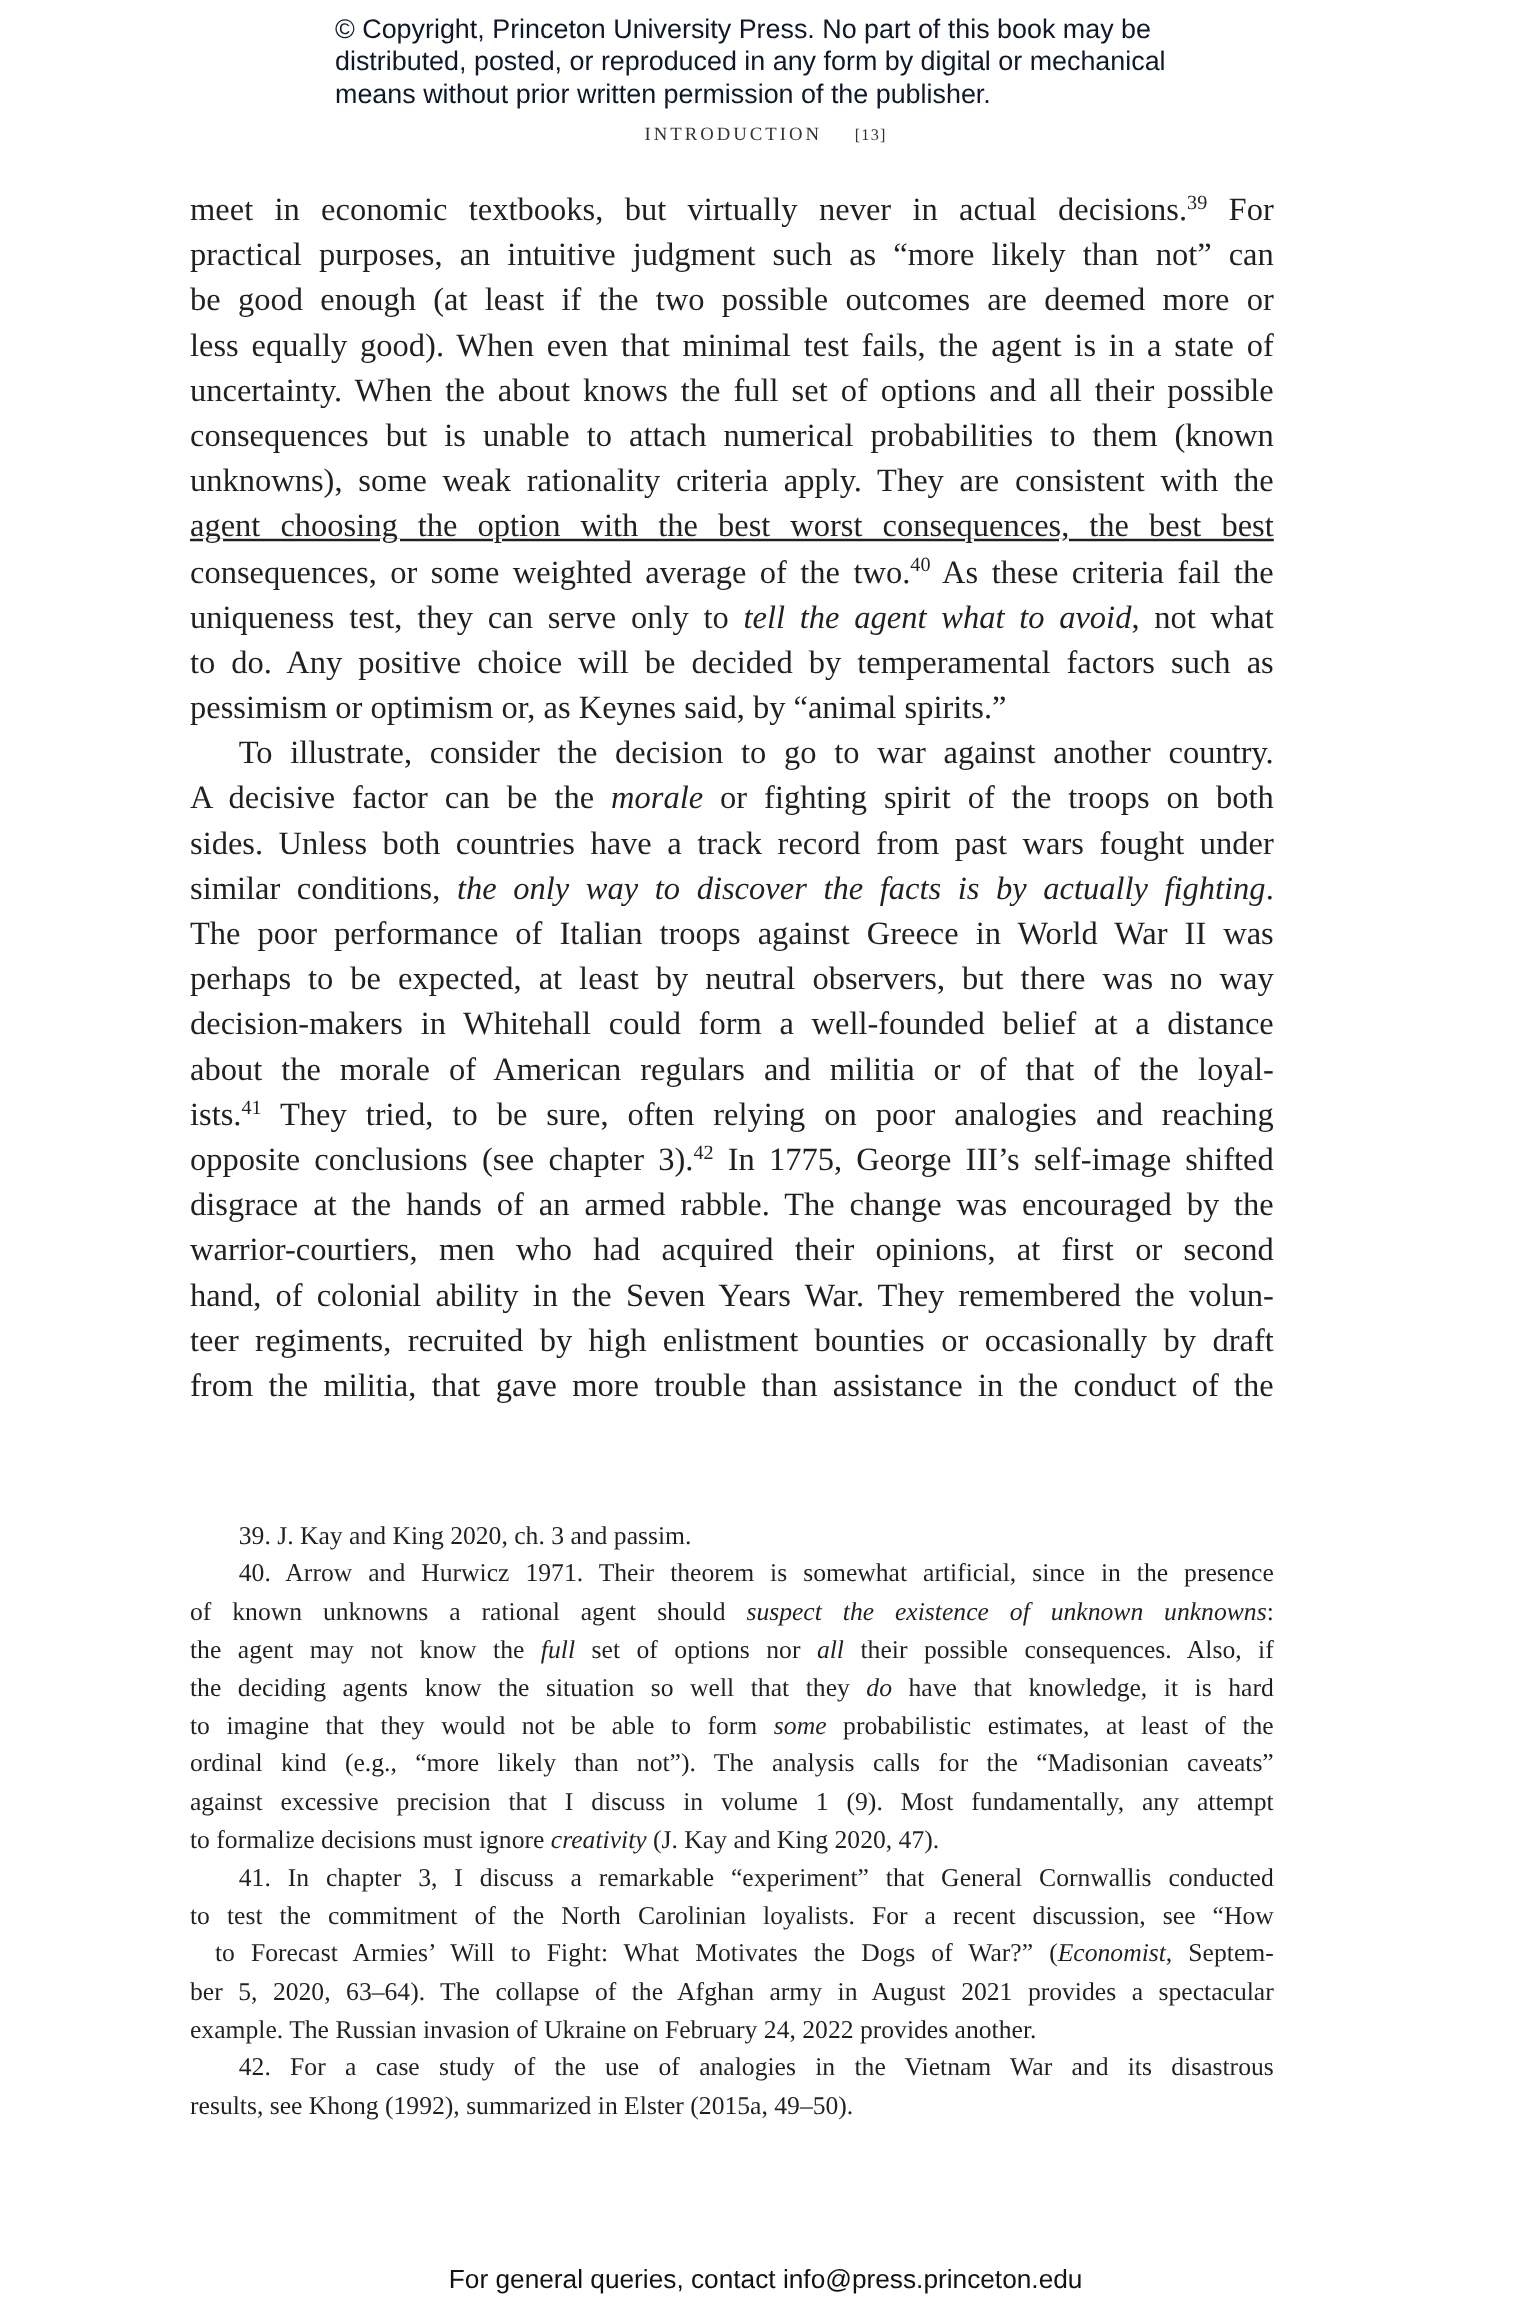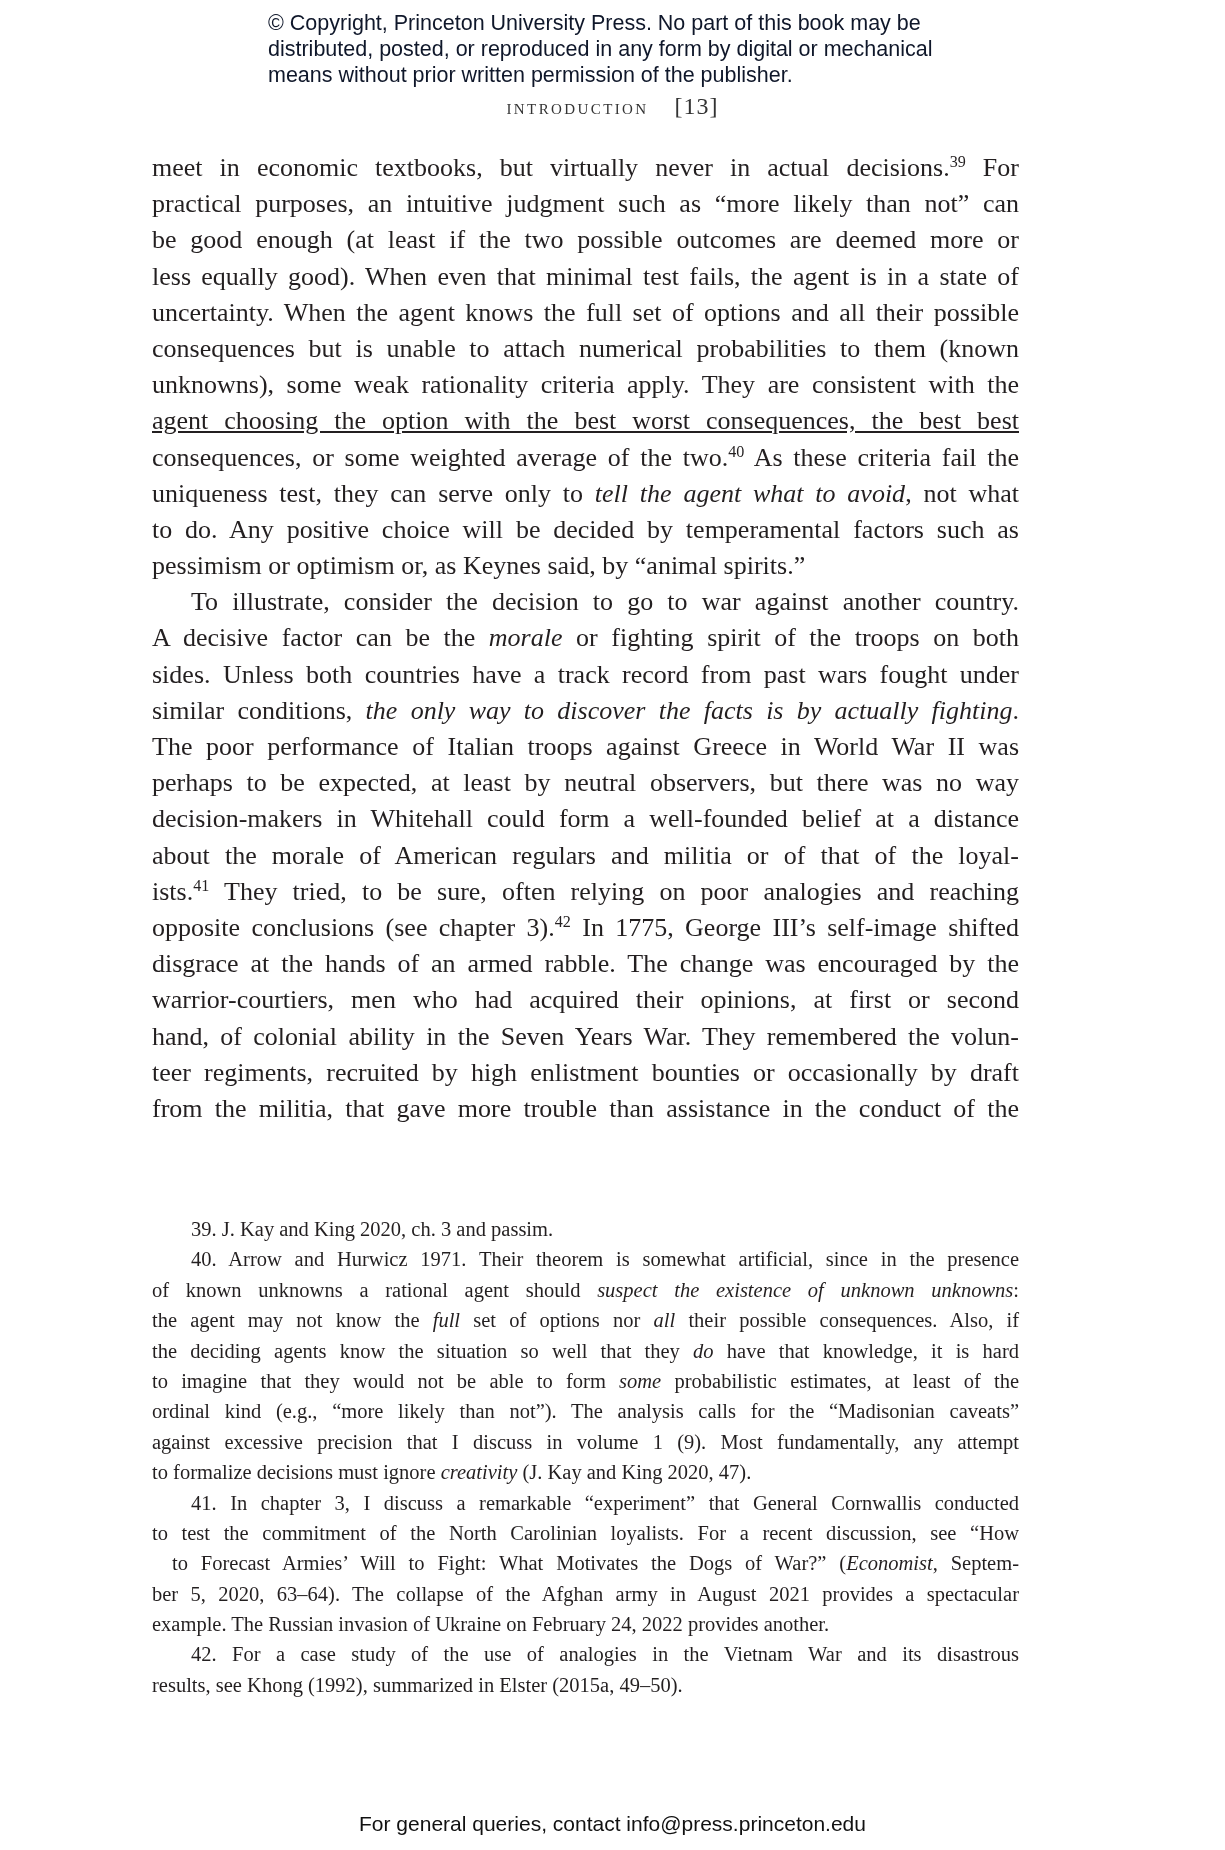--- a/index.html
+++ b/index.html
@@ -7,21 +7,21 @@
   .copyright {
     position: absolute; left: 268px; top: 10px; width: 700px;
     font-family: "Liberation Sans", sans-serif; font-size: 21.5px; line-height: 26px; color: #0f172a;
   }
   .copyright div { white-space: nowrap; }
   .running-head {
     position: absolute; left: 0; width: 1225px; top: 93px; text-align: center;
     font-family: "Liberation Serif", serif; font-size: 17px; letter-spacing: 2.6px; color: #333;
   }
   .running-head .title { font-variant: small-caps; text-transform: lowercase; font-size: 21px; letter-spacing: 2.4px; }
-  .running-head .folio { margin-left: 26px; font-size: 24px; letter-spacing: 1px; }
+  .running-head .folio { margin-left: 26px; font-size: 13px; letter-spacing: 1px; }
   .block { position: absolute; left: 152px; width: 867px; font-family: "Liberation Serif", serif; color: #231f20; }
   .body-text { top: 150px; font-size: 26px; }
   .body-text .line { height: 36.2px; line-height: 36.2px; }
   .notes { top: 1214px; font-size: 20.5px; }
   .notes .line { height: 30.4px; line-height: 30.4px; }
   .line { display: block; white-space: nowrap; text-align: justify; text-align-last: justify; overflow: visible; }
   .line.last { text-align-last: left; }
   .line.indent { padding-left: 39px; }
   .notes .line.indent { padding-left: 39px; }
   .line .it { font-style: italic; }
@@ -42,21 +42,21 @@
 
 <div class="running-head">
   <span class="title">Introduction</span><span class="folio">[13]</span>
 </div>
 
 <div class="block body-text" id="body-text">
     <div class="line" style="white-space: nowrap; display: block;"><span style="white-space: nowrap; word-spacing: 0px;"><span class="rt">meet in economic textbooks, but virtually never in actual decisions.</span><span class="sup">39</span><span class="rt"> For</span></span></div>
     <div class="line" style="white-space: nowrap; display: block;"><span style="white-space: nowrap; word-spacing: 0px;"><span class="rt">practical purposes, an intuitive judgment such as “more likely than not” can</span></span></div>
     <div class="line" style="white-space: nowrap; display: block;"><span style="white-space: nowrap; word-spacing: 0px;"><span class="rt">be good enough (at least if the two possible outcomes are deemed more or</span></span></div>
     <div class="line" style="white-space: nowrap; display: block;"><span style="white-space: nowrap; word-spacing: 0px;"><span class="rt">less equally good). When even that minimal test fails, the agent is in a state of</span></span></div>
-    <div class="line" style="white-space: nowrap; display: block;"><span style="white-space: nowrap; word-spacing: 0px;"><span class="rt">uncertainty. When the agent knows the full set of options and all their possible</span></span></div>
+    <div class="line" style="white-space: nowrap; display: block;"><span style="white-space: nowrap; word-spacing: 0px;"><span class="rt">uncertainty. When the about knows the full set of options and all their possible</span></span></div>
     <div class="line" style="white-space: nowrap; display: block;"><span style="white-space: nowrap; word-spacing: 0px;"><span class="rt">consequences but is unable to attach numerical probabilities to them (known</span></span></div>
     <div class="line" style="white-space: nowrap; display: block;"><span style="white-space: nowrap; word-spacing: 0px;"><span class="rt">unknowns), some weak rationality criteria apply. They are consistent with the</span></span></div>
     <div class="line" style="white-space: nowrap; display: block; text-decoration: underline;"><span style="white-space: nowrap; word-spacing: 0px;"><span class="rt">agent choosing the option with the best worst consequences, the best best</span></span></div>
     <div class="line" style="white-space: nowrap; display: block;"><span style="white-space: nowrap; word-spacing: 0px;"><span class="rt">consequences, or some weighted average of the two.</span><span class="sup">40</span><span class="rt"> As these criteria fail the</span></span></div>
     <div class="line" style="white-space: nowrap; display: block;"><span style="white-space: nowrap; word-spacing: -0.00111607px;"><span class="rt">uniqueness test, they can serve only to </span><span class="it">tell the agent what to avoid</span><span class="rt">, not what</span></span></div>
     <div class="line" style="white-space: nowrap; display: block;"><span style="white-space: nowrap; word-spacing: 0px;"><span class="rt">to do. Any positive choice will be decided by temperamental factors such as</span></span></div>
     <div class="line last"><span class="rt">pessimism or optimism or, as Keynes said, by “animal spirits.”</span></div>
     <div class="line indent" style="white-space: nowrap; display: block;"><span style="white-space: nowrap; word-spacing: 0px;"><span class="rt">To illustrate, consider the decision to go to war against another country.</span></span></div>
     <div class="line" style="white-space: nowrap; display: block;"><span style="white-space: nowrap; word-spacing: 0px;"><span class="rt">A decisive factor can be the </span><span class="it">morale</span><span class="rt"> or fighting spirit of the troops on both</span></span></div>
     <div class="line" style="white-space: nowrap; display: block;"><span style="white-space: nowrap; word-spacing: 0px;"><span class="rt">sides. Unless both countries have a track record from past wars fought under</span></span></div>

